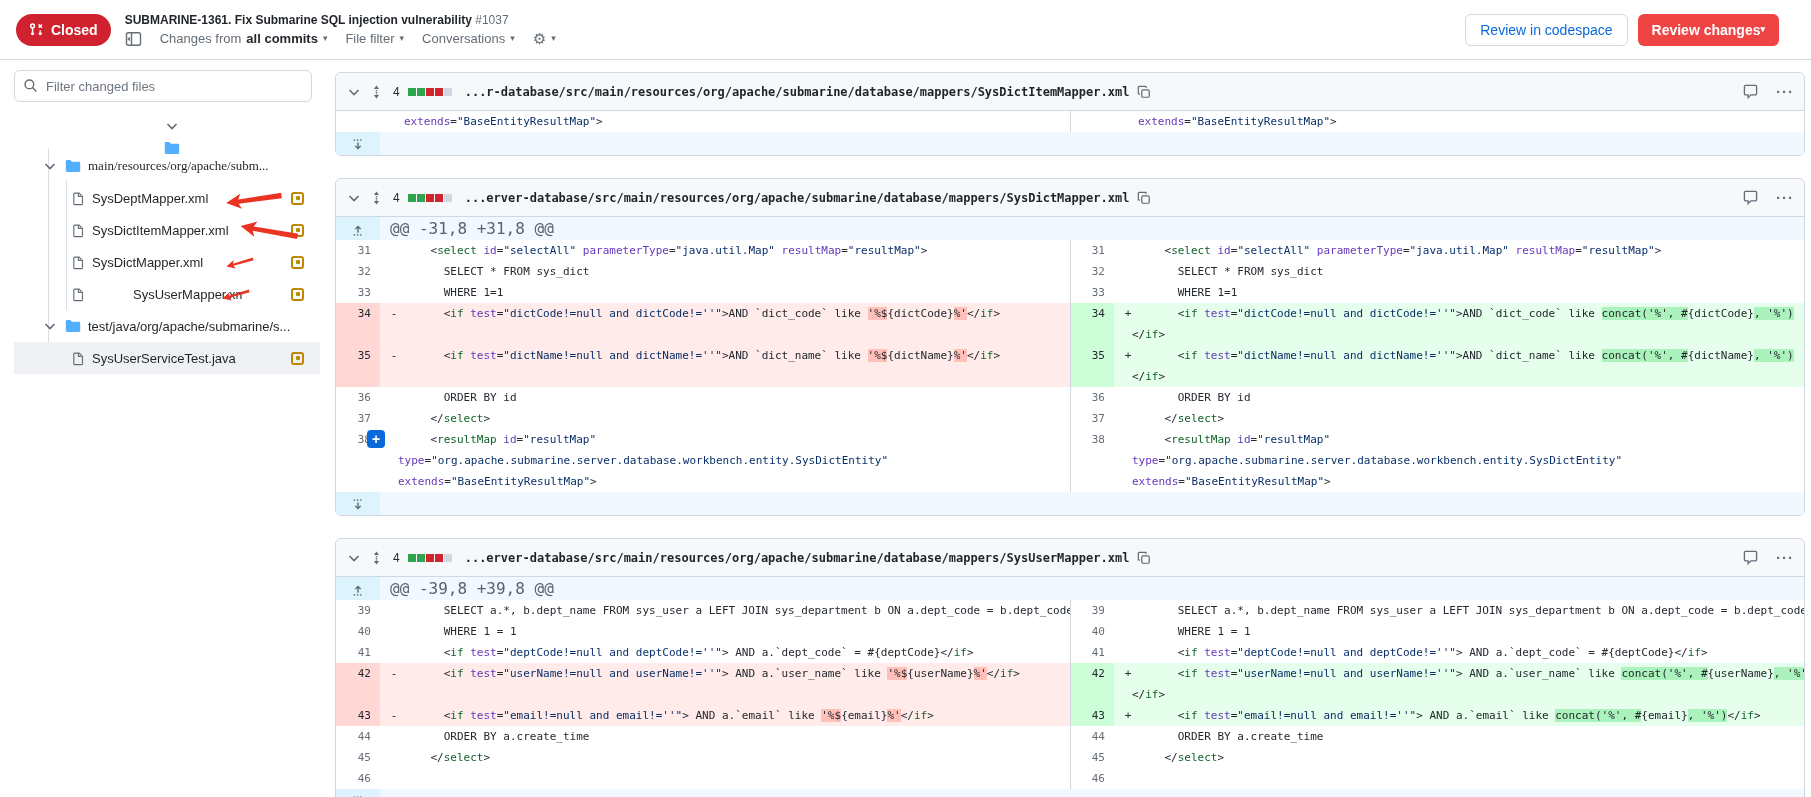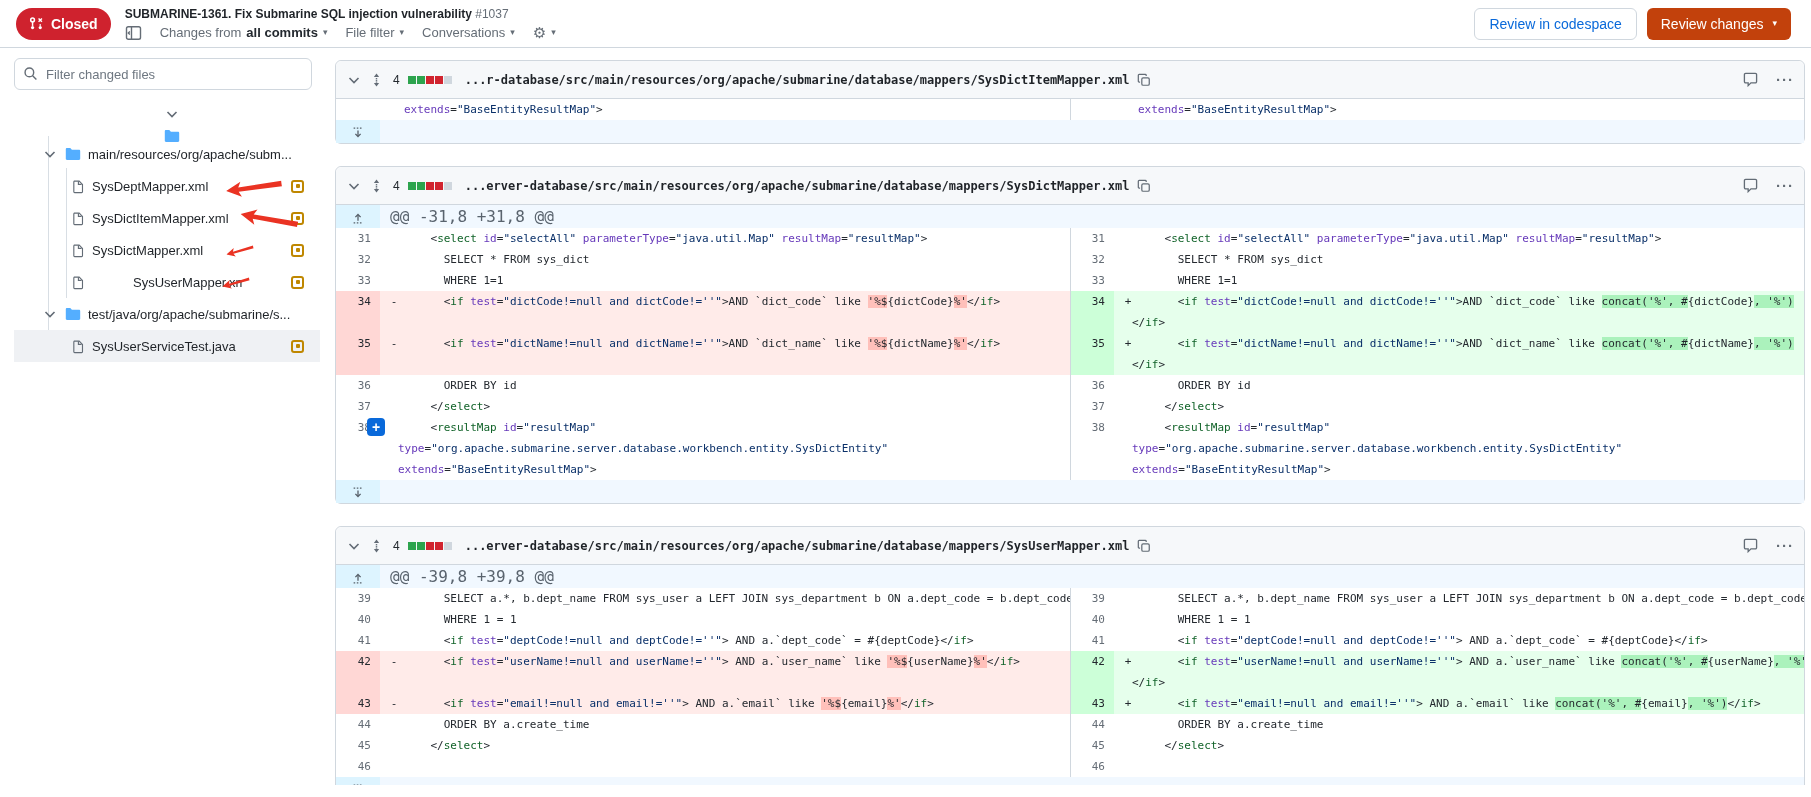--- a/index.html
+++ b/index.html
@@ -3,37 +3,37 @@
 <meta charset="utf-8">
 <style>
   * { box-sizing: border-box; }
   html,body { margin:0; padding:0; }
   body {
     width:1811px; height:797px; overflow:hidden;
     background:#fff; color:#1f2328;
     font-family:"Liberation Sans", sans-serif;
   }
   
-  .topbar { height:48px; border-bottom:1px solid #d0d7de; display:flex; align-items:center;
+  .topbar { height:60px; border-bottom:1px solid #d0d7de; display:flex; align-items:center;
             padding:0 16px; gap:14px; }
   .status-pill { background:#cf222e; color:#fff; font-weight:700; font-size:14px; height:32px;
                  border-radius:16px; display:flex; align-items:center; gap:7px; padding:0 13px; flex:none; }
   .title-block { flex:1; min-width:0; }
   .title-line { font-size:12px; font-weight:600; white-space:nowrap; }
   .pr-number { color:#656d76; font-weight:400; }
   .toolbar { display:flex; align-items:center; gap:18px; margin-top:4px; color:#656d76; font-size:13px; }
   .tb-item { display:inline-flex; align-items:center; gap:5px; cursor:pointer; }
   .tb-item b { color:#24292f; font-weight:600; }
   .caret { font-size:9px; color:#656d76; line-height:1; }
   .caret.white { color:#fff; }
-  .top-buttons { display:flex; gap:10px; align-items:center; margin-right:4px; }
+  .top-buttons { display:flex; gap:10px; align-items:center; margin-right:16px; }
   .btn { height:32px; border-radius:6px; font-size:14px; display:inline-flex; align-items:center;
          padding:0 14px; border:none; cursor:pointer; font-family:inherit; }
   .btn-codespace { background:#fff; border:1px solid #d0d7de; color:#0969da; font-weight:500; }
-  .btn-review { background:#c2410c; color:#fff; font-weight:400; gap:9px; }
+  .btn-review { background:#ef4444; color:#fff; font-weight:700; gap:0; }
   
   .content { display:flex; height:737px; }
   .sidebar { width:320px; flex:none; padding:10px 0 0 14px; position:relative; }
   .filter-wrap { position:relative; width:298px; }
   .filter-wrap .sicon { position:absolute; left:9px; top:8px; }
   .filter-input { width:298px; height:32px; border:1px solid #d0d7de; border-radius:6px;
                   padding:0 10px 0 31px; font-size:13px; color:#1f2328; background:#fff;
                   font-family:inherit; }
   .filter-input::placeholder { color:#6e7781; }
   .tree { margin-top:16px; font-size:13px; position:relative; }
@@ -164,21 +164,21 @@
               <path d="M3.5 6l4.5 4.5L12.5 6" fill="none" stroke="#636c76" stroke-width="1.6"></path>
             </svg>
           </span>
           <span class="icon">
             <svg width="16" height="14" viewBox="0 0 16 14" fill="#54aeff">
               <path d="M.8 2.2C.8 1.5 1.3 1 2 1h3.3l1.6 1.7h7.1c.7 0 1.2.5 1.2 1.2v7.9c0 .7-.5 1.2-1.2 1.2H2c-.7 0-1.2-.5-1.2-1.2z"></path>
             </svg>
           </span>
           <span class="tlabel">submarine-server/server-database/...</span>
         </div>
-        <div class="trow" style="padding-left: 28px;">
+        <div class="trow" style="padding-left: 28px; font-family: Liberation Serif, serif;">
           <span class="icon">
             <svg width="16" height="16" viewBox="0 0 16 16">
               <path d="M3.5 6l4.5 4.5L12.5 6" fill="none" stroke="#636c76" stroke-width="1.6"></path>
             </svg>
           </span>
           <span class="icon">
             <svg width="16" height="14" viewBox="0 0 16 14" fill="#54aeff">
               <path d="M.8 2.2C.8 1.5 1.3 1 2 1h3.3l1.6 1.7h7.1c.7 0 1.2.5 1.2 1.2v7.9c0 .7-.5 1.2-1.2 1.2H2c-.7 0-1.2-.5-1.2-1.2z"></path>
             </svg>
           </span>

